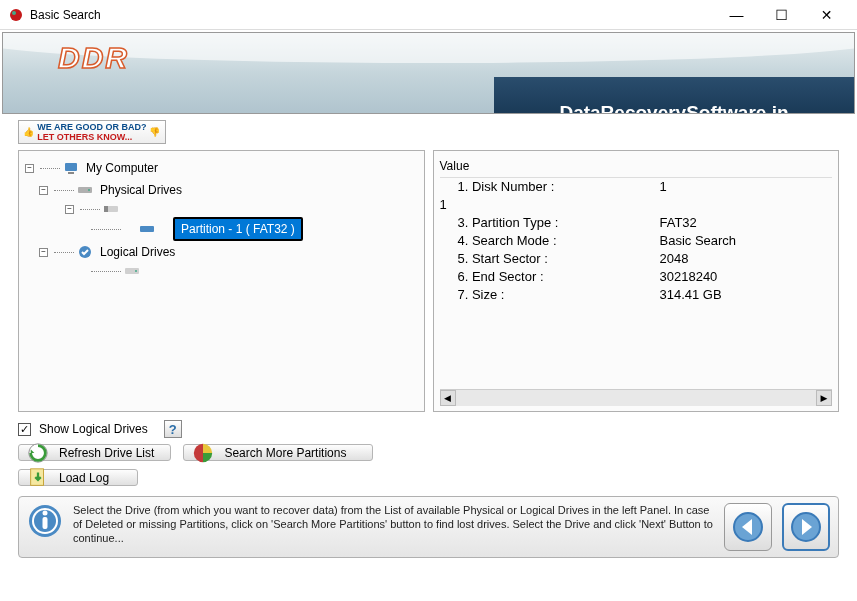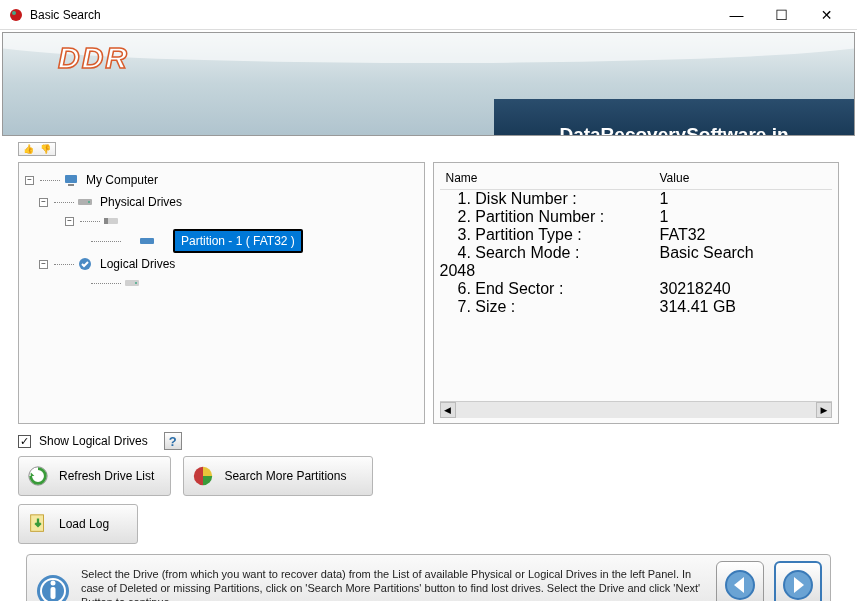--- a/index.html
+++ b/index.html
@@ -4,21 +4,21 @@
 <style>
 * { margin: 0; padding: 0; box-sizing: border-box; font-family: "Segoe UI", Tahoma, sans-serif; }
 body { background: #fff; width: 857px; height: 601px; overflow: hidden; }
 
 .titlebar { height: 30px; background: #fff; border-bottom: 1px solid #ddd; display: flex; align-items: center; padding: 0 8px; }
 .titlebar .app-icon { width: 16px; height: 16px; margin-right: 6px; }
 .titlebar .title { font-size: 12px; color: #000; }
 .titlebar .spacer { flex: 1; }
 .titlebar .win-btn { width: 45px; height: 30px; display: flex; align-items: center; justify-content: center; font-size: 14px; color: #000; cursor: pointer; }
 
-.banner { height: 104px; position: relative; border: 1px solid #999; margin: 2px; background: linear-gradient(to bottom, #e8eef0 0%, #c5d5db 50%, #b0c4ce 100%); overflow: hidden; }
+.banner { height: 82px; position: relative; border: 1px solid #999; margin: 2px; background: linear-gradient(to bottom, #e8eef0 0%, #c5d5db 50%, #b0c4ce 100%); overflow: hidden; }
 .banner::before { content: ""; position: absolute; top: -15px; left: -30px; right: -30px; height: 45px; background: rgba(255,255,255,0.6); border-radius: 0 0 50% 50%; }
 .banner .logo { position: absolute; top: 8px; left: 55px; font-size: 30px; font-weight: bold; font-style: italic; letter-spacing: 2px; color: #fff; -webkit-text-stroke: 1.5px #d85c2c; font-family: Arial, sans-serif; }
 .banner .subtitle { position: absolute; top: 48px; left: 28px; font-size: 17px; font-weight: bold; font-style: italic; color: #3a6da3; }
 .banner .brand-strip { position: absolute; right: 0; bottom: 0; width: 360px; height: 36px; background: linear-gradient(to bottom, #2a4d6d, #1a3a57); display: flex; align-items: center; justify-content: center; }
 .banner .brand-strip span { color: #fff; font-size: 19px; font-weight: bold; margin-top: 36px; }
 
 .review-strip { margin: 4px 4px 2px 18px; display: inline-flex; align-items: center; border: 1px solid #aaa; background: linear-gradient(to bottom, #fff, #eee); padding: 1px 4px; font-size: 9px; font-family: "Courier New", monospace; font-weight: bold; }
 .review-strip .l1 { color: #0a4d8c; }
 .review-strip .l2 { color: #c41a1a; }
 
@@ -33,36 +33,36 @@
 .tree-item.lvl3b { margin-left: 66px; }
 .tree .exp { width: 9px; height: 9px; border: 1px solid #888; display: inline-flex; align-items: center; justify-content: center; font-size: 8px; line-height: 1; background: #fff; margin-right: 3px; }
 .tree .dotted { width: 20px; border-bottom: 1px dotted #888; display: inline-block; vertical-align: middle; }
 .tree .tree-icon { width: 16px; height: 16px; display: inline-flex; align-items: center; justify-content: center; }
 .tree-label { padding: 1px 4px; }
 .tree-label.selected { background: #0078d7; color: #fff; border: 2px solid #000; padding: 0 6px; border-radius: 2px; }
 
 .details { display: flex; flex-direction: column; height: 100%; }
 .details-header { display: flex; border-bottom: 1px solid #ddd; font-size: 12px; padding: 2px 0 4px; }
 .details-header .col-name { width: 220px; padding-left: 6px; }
-.details-body { flex: 1; overflow: auto; font-size: 16px; }
+.details-body { flex: 1; overflow: auto; font-size: 13px; }
 .details-row { display: flex; line-height: 18px; }
 .details-row .col-name { width: 220px; padding-left: 18px; }
 .details-scroll { height: 16px; background: #f0f0f0; border-top: 1px solid #ccc; display: flex; align-items: center; }
 .details-scroll .sb-arrow { width: 16px; height: 16px; background: #e0e0e0; border: 1px solid #bbb; font-size: 9px; display:flex; align-items:center; justify-content:center; }
 .details-scroll .sb-track { flex: 1; height: 16px; background: #e8e8e8; position: relative; }
 
 .options-row { padding: 6px 18px 2px; display: flex; align-items: center; gap: 8px; font-size: 12px; }
 .checkbox { width: 13px; height: 13px; border: 1px solid #555; display: inline-flex; align-items: center; justify-content: center; background: #fff; font-size: 11px; }
 .help-btn { width: 18px; height: 18px; border: 1px solid #888; background: linear-gradient(to bottom, #fff, #ddd); display: inline-flex; align-items: center; justify-content: center; font-weight: bold; color: #2a6da8; font-size: 13px; margin-left: 8px; }
 
 .btn-row { padding: 4px 18px; display: flex; gap: 12px; }
-.pill-btn { display: flex; align-items: center; gap: 10px; padding: 4px 16px 4px 8px; border: 1px solid #b5b5b5; border-radius: 3px; background: linear-gradient(to bottom, #fdfdfd, #e0e0e0); font-size: 12px; cursor: pointer; min-width: 150px; height: 40px; }
+.pill-btn { display: flex; align-items: center; gap: 10px; padding: 4px 16px 4px 8px; border: 1px solid #b5b5b5; border-radius: 3px; background: linear-gradient(to bottom, #fdfdfd, #e0e0e0); font-size: 12px; cursor: pointer; min-width: 150px; height: 17px; }
 .pill-btn .btn-icon { width: 22px; height: 22px; }
 
-.footer { margin: 6px 26px 8px; border: 1px solid #b0b0b0; border-radius: 4px; background: linear-gradient(to bottom, #fafafa, #e5e5e5); padding: 6px 8px; display: flex; align-items: flex-end; gap: 10px; }
+.footer { margin: 6px 18px 8px; border: 1px solid #b0b0b0; border-radius: 4px; background: linear-gradient(to bottom, #fafafa, #e5e5e5); padding: 6px 8px; display: flex; align-items: flex-start; gap: 10px; }
 .footer .info-icon { width: 36px; height: 36px; flex-shrink: 0; }
 .footer .info-text { flex: 1; font-size: 11px; line-height: 14px; color: #222; }
 .footer .nav-btn { width: 48px; height: 48px; border: 1px solid #999; border-radius: 6px; background: linear-gradient(to bottom, #fff, #ddd); display: flex; align-items: center; justify-content: center; cursor: pointer; }
 .footer .nav-btn.active { border: 2px solid #3a7ab8; }
 </style>
 </head>
 <body>
 
 
 
@@ -85,20 +85,24 @@
 <div class="banner">
   <div class="logo">DDR</div>
   <div class="brand-strip">
     <span>DataRecoverySoftware.in</span>
   </div>
 </div>
 
 
 <div class="review-strip">
   <span style="color:#2a6da8;margin-right:3px;">👍</span>
+  <span>
+    <span class="l1">WE ARE GOOD OR BAD?</span><br>
+    <span class="l2">LET OTHERS KNOW...</span>
+  </span>
   <span style="color:#c41a1a;margin-left:3px;">👎</span>
 </div>
 
 
 <div class="main-area">
 
   <div class="panel">
     <div class="tree">
       <div class="tree-item">
         <span class="exp">−</span>
@@ -160,41 +164,40 @@
               <circle cx="12" cy="8" r="1" fill="#4a8"></circle>
             </svg>
           </span>
       </div>
     </div>
   </div>
 
   <div class="panel">
     <div class="details">
       <div class="details-header">
-        <div class="col-name">Name</div>
         <div>Value</div>
       </div>
       <div class="details-body" id="details-body">
           <div class="details-row">
             <div class="col-name">1. Disk Number :</div>
             <div>1</div>
           </div>
           <div class="details-row">
-            <div class="col-name">2. Partition Number :</div>
             <div>1</div>
           </div>
           <div class="details-row">
             <div class="col-name">3. Partition Type :</div>
             <div>FAT32</div>
           </div>
           <div class="details-row">
             <div class="col-name">4. Search Mode :</div>
             <div>Basic Search</div>
           </div>
           <div class="details-row">
+            <div class="col-name">5. Start Sector :</div>
             <div>2048</div>
           </div>
           <div class="details-row">
             <div class="col-name">6. End Sector :</div>
             <div>30218240</div>
           </div>
           <div class="details-row">
             <div class="col-name">7. Size :</div>
             <div>314.41 GB</div>
           </div>

